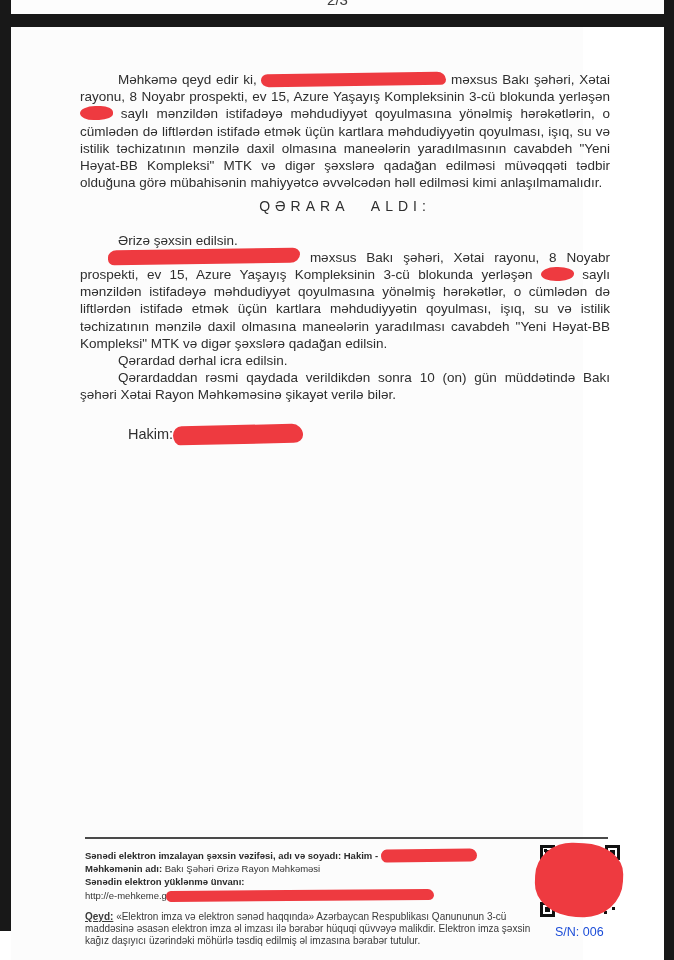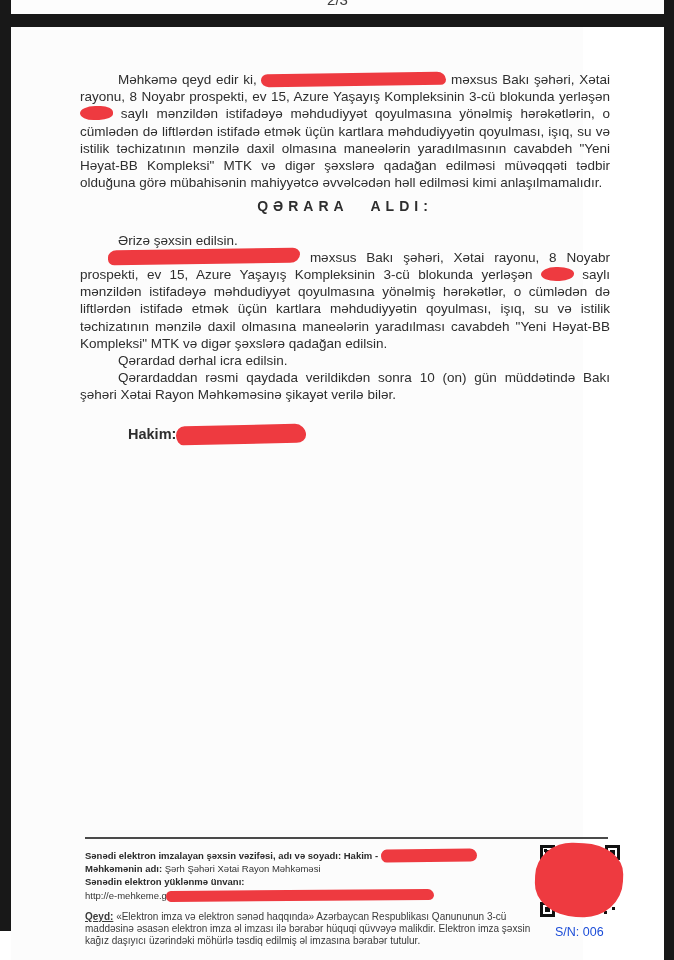--- a/index.html
+++ b/index.html
@@ -15,23 +15,23 @@
   .prev-page-num{position:absolute;left:0;top:-9px;width:100%;text-align:center;font-size:15px;color:#3c3c3c;}
   .bar-h{position:absolute;left:0;top:14px;width:674px;height:13px;background:#181818;}
   .bar-left{position:absolute;left:0;top:0;width:11px;height:931px;background:#181818;}
   .bar-right{position:absolute;right:0;top:0;width:10px;height:960px;background:#181818;}
 
   
   .page{position:absolute;left:11px;top:27px;width:572px;height:933px;background:#fcfcfc;color:#2e2e2e;}
 
   .content{position:absolute;left:69px;top:44px;width:530px;font-size:13.5px;line-height:17.2px;text-align:justify;}
   .content p{margin:0;text-indent:38px;}
-  .heading{font-weight:bold;text-align:center;text-indent:0 !important;letter-spacing:5px;word-spacing:14px;margin:7px 0 16px 0 !important;font-size:14px;}
+  .heading{font-weight:normal;text-align:center;text-indent:0 !important;letter-spacing:5px;word-spacing:14px;margin:7px 0 16px 0 !important;font-size:14px;}
   .no-indent{text-indent:0 !important;}
-  .judge-line{margin-top:21px !important;text-indent:0 !important;padding-left:48px;font-weight:bold;font-size:14.5px;}
+  .judge-line{margin-top:21px !important;text-indent:0 !important;padding-left:48px;font-weight:normal;font-size:14.5px;}
 
   
   .redact{display:inline-block;background:#ee3a40;vertical-align:-2px;transform:rotate(-0.8deg);}
   .r1{width:185px;height:13px;border-radius:10px 14px 8px 12px/9px 12px 8px 10px;}
   .r2{width:33px;height:14px;border-radius:55% 45% 50% 50%/60% 55% 50% 58%;}
   .r3{width:192px;height:15px;border-radius:12px 10px 14px 9px/10px 9px 12px 8px;}
   .r4{width:33px;height:14px;border-radius:50% 55% 48% 52%/58% 50% 55% 52%;}
   .r5{width:130px;height:19px;border-radius:11px 14px 12px 9px/12px 14px 10px 12px;transform:rotate(-1.2deg);vertical-align:-5px;}
   .r6{width:96px;height:13px;border-radius:8px 10px 9px 8px/9px 10px 8px 9px;vertical-align:-3px;}
   .r7{width:268px;height:11px;border-radius:7px 9px 8px 7px/8px 9px 7px 8px;vertical-align:-2px;transform:rotate(-0.4deg);}
@@ -85,21 +85,21 @@
       <p>Qərardad dərhal icra edilsin.</p>
       <p>Qərardaddan rəsmi qaydada verildikdən sonra 10 (on) gün müddətində Bakı şəhəri Xətai Rayon Məhkəməsinə şikayət verilə bilər.</p>
 
       <p class="judge-line"><span>Hakim:</span><span class="redact r5"></span></p>
     </div>
 
     <div class="rule"></div>
 
     <div class="sig-block">
       <div><b>Sənədi elektron imzalayan şəxsin vəzifəsi, adı və soyadı:</b> <b>Hakim -</b> <span class="redact r6"></span></div>
-      <div><b>Məhkəmənin adı:</b> <span>Şərh Şəhəri Xətai Rayon Məhkəməsi</span></div>
+      <div><b>Məhkəmənin adı:</b> <span>Bakı Şəhəri Ərizə Rayon Məhkəməsi</span></div>
       <div><b>Sənədin elektron yüklənmə ünvanı:</b></div>
       <div class="url-line"><span>http://e-mehkeme.go</span><span class="redact r7" style="margin-left:-6px;"></span></div>
     </div>
 
     <div class="note-block">
       <span class="note-label">Qeyd:</span> <span>«Elektron imza və elektron sənəd haqqında» Azərbaycan Respublikası Qanununun 3-cü maddəsinə əsasən elektron imza əl imzası ilə bərabər hüquqi qüvvəyə malikdir. Elektron imza şəxsin kağız daşıyıcı üzərindəki möhürlə təsdiq edilmiş əl imzasına bərabər tutulur.</span>
     </div>
 
 
     <div class="qr">

